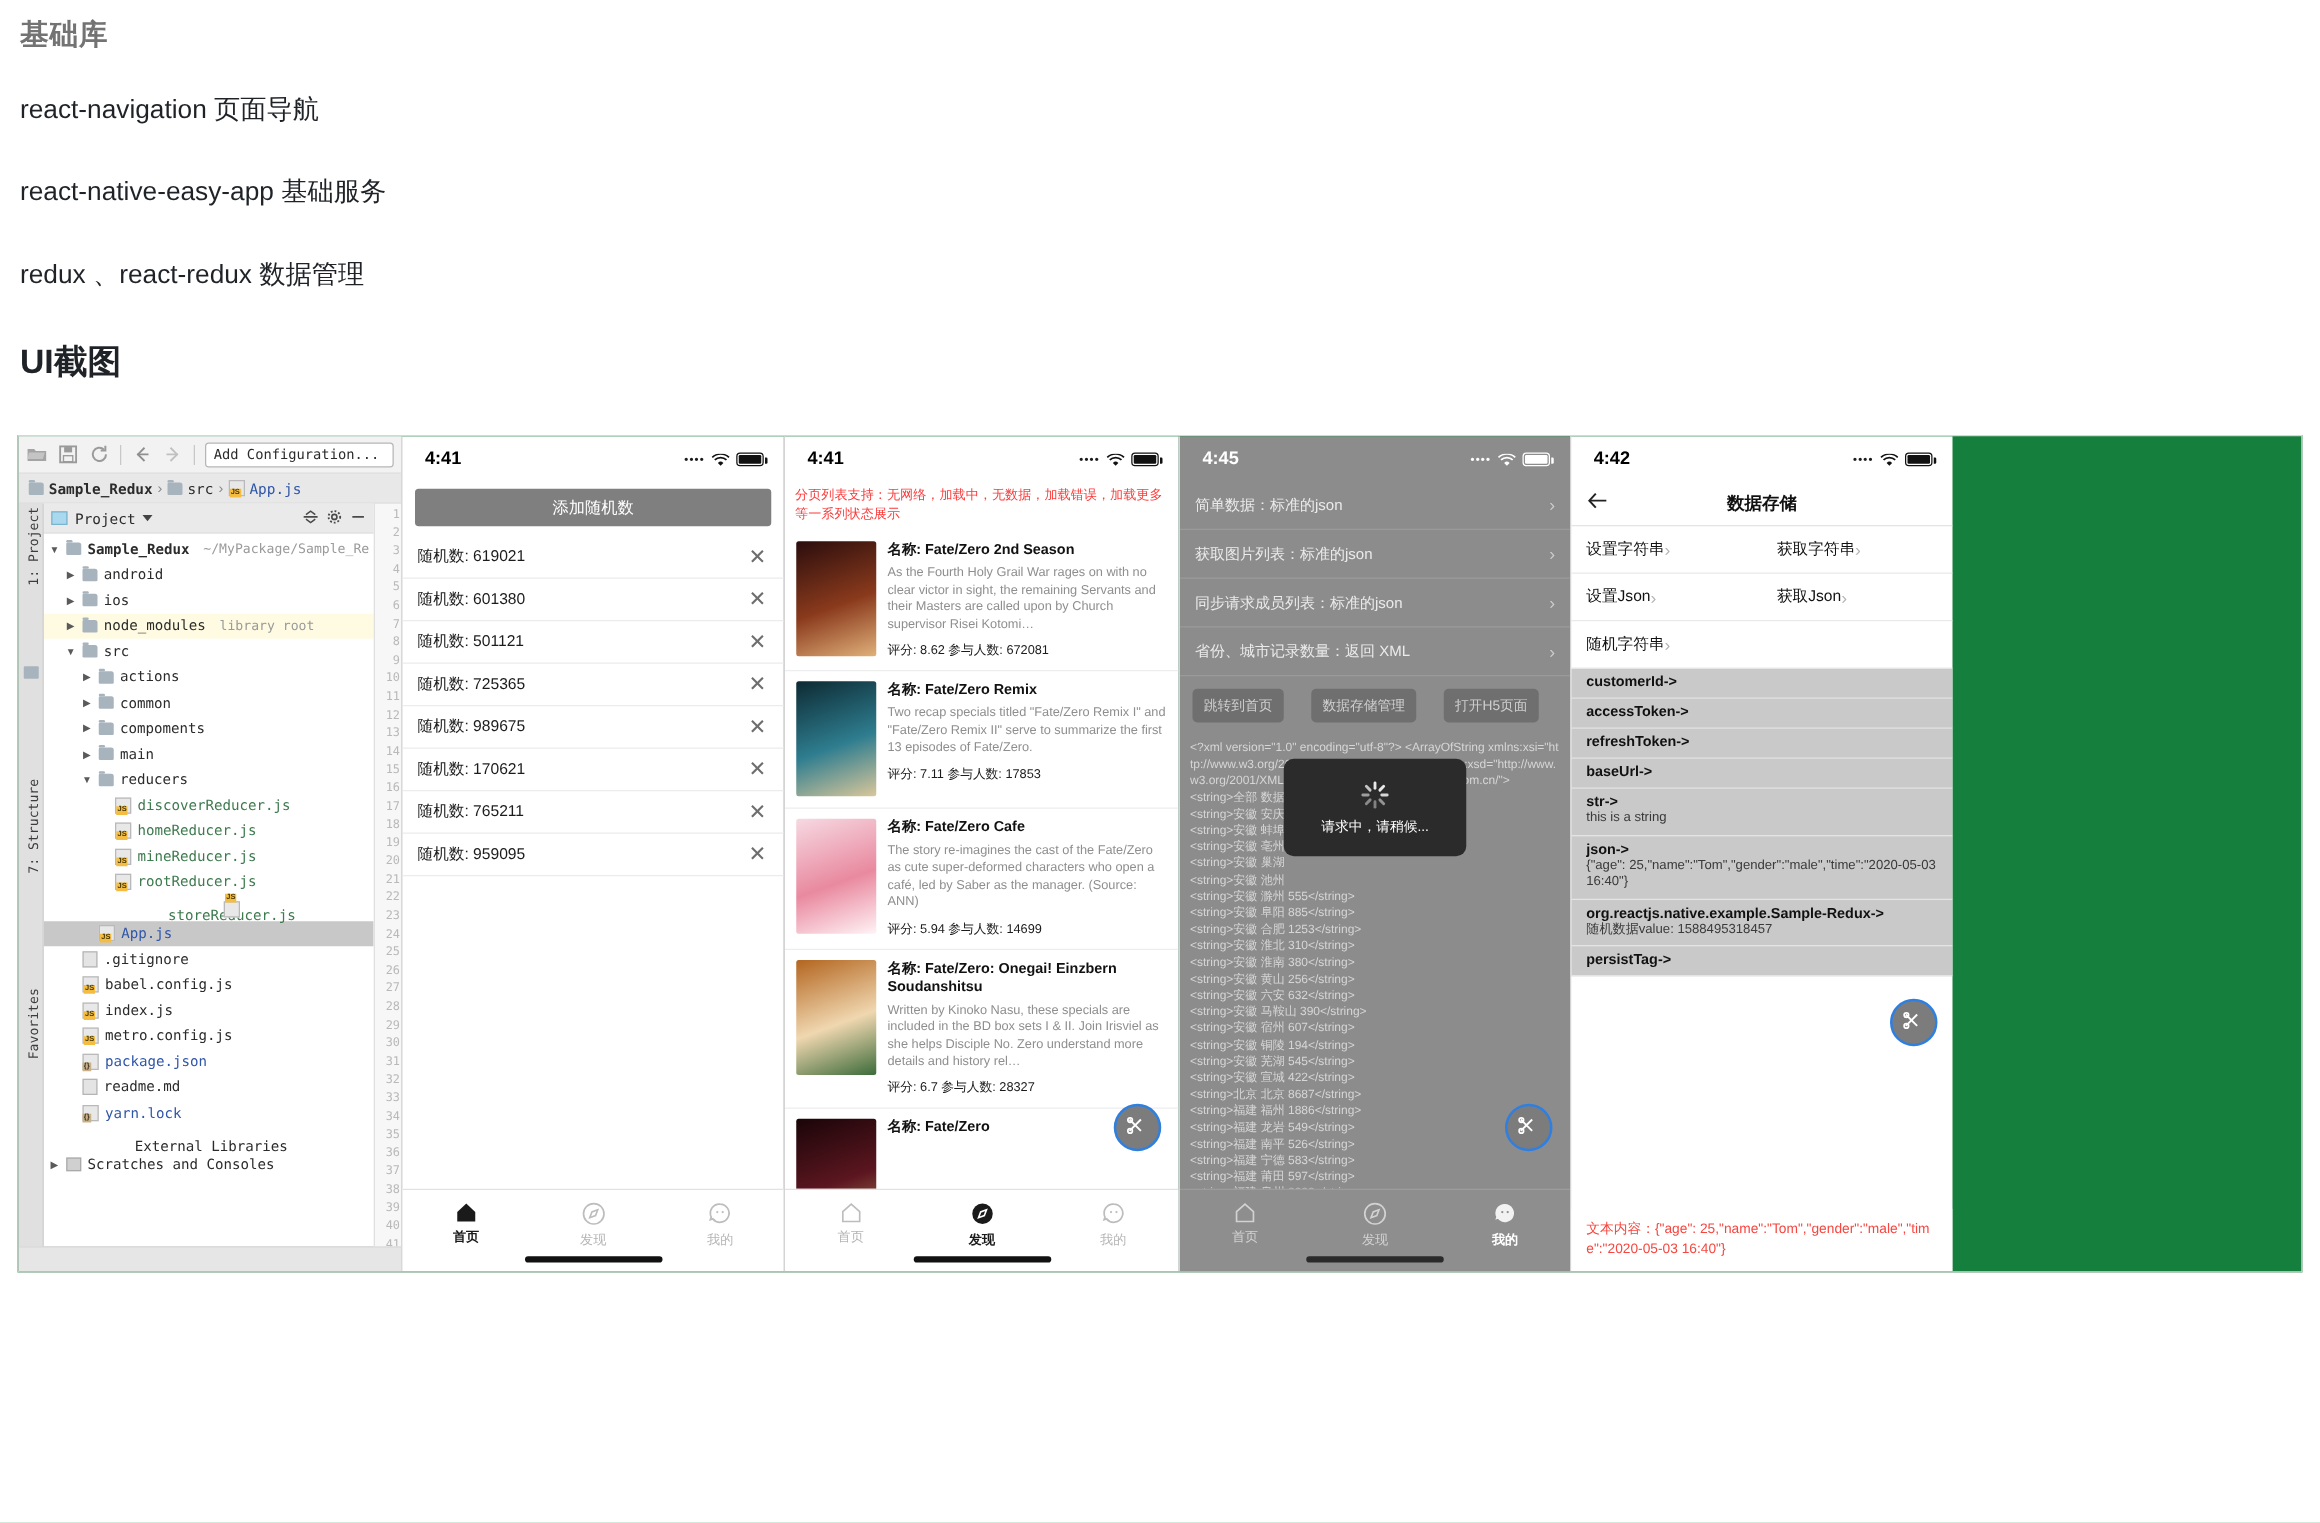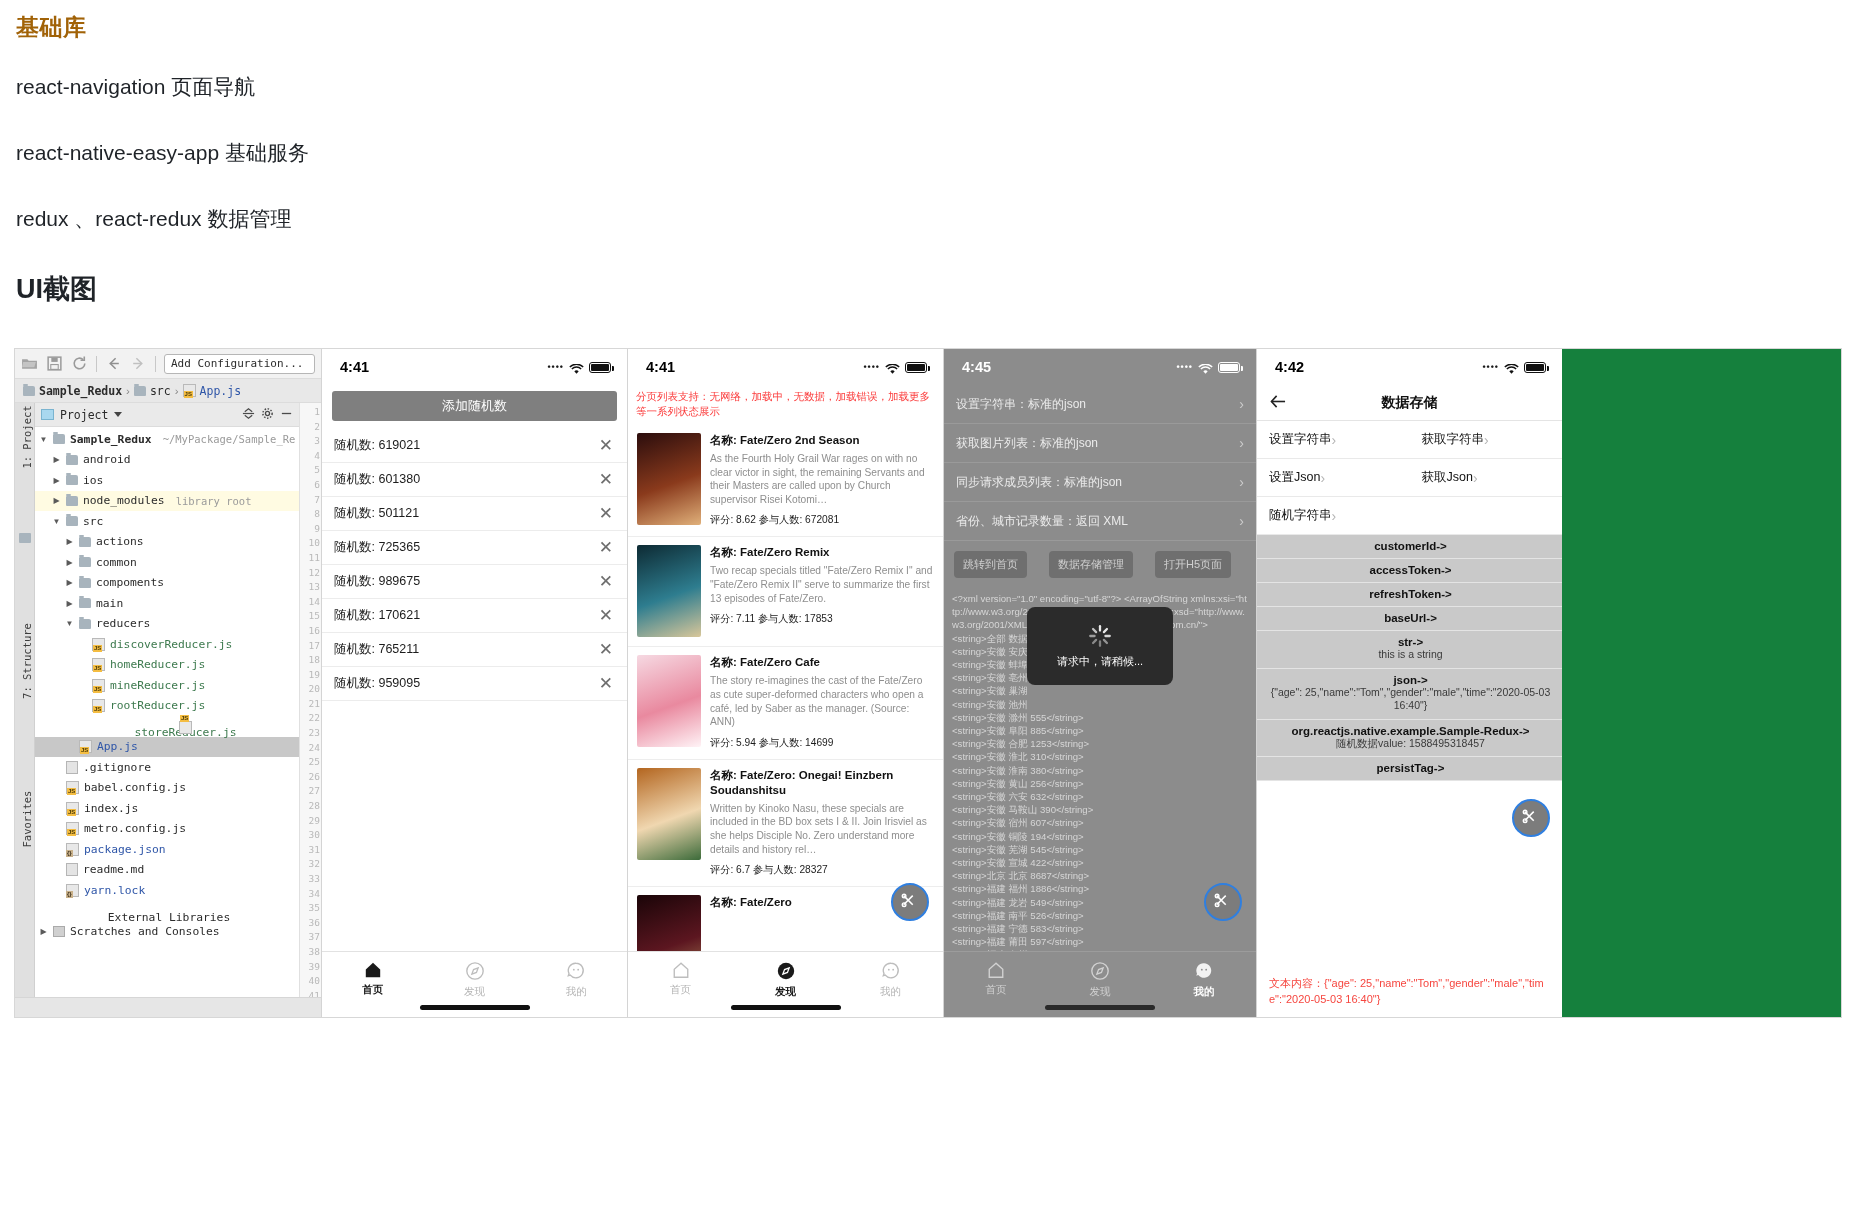--- a/index.html
+++ b/index.html
@@ -7,21 +7,21 @@
     margin: 0; padding: 0;
     width: 1856px; height: 1218px;
     background: #ffffff;
     font-family: "Liberation Sans", "DejaVu Sans", sans-serif;
     overflow: hidden;
   }
   .page { position: relative; width: 1856px; height: 1218px; background: #fff; }
 
   
   .article { padding: 12px 16px 0 16px; }
-  .h-lib { font-size: 23px; font-weight: bold; color: #a16207; margin: 0 0 30px 0; letter-spacing: .5px; }
+  .h-lib { font-size: 23px; font-weight: bold; color: #737373; margin: 0 0 30px 0; letter-spacing: .5px; }
   .p-line { font-size: 21px; color: #1f2328; margin: 0 0 38px 0; font-weight: 400; }
   .h-ui { font-size: 27px; font-weight: bold; color: #1f2328; margin: 0 0 18px 0; }
 
   
   .strip {
     position: absolute; left: 14px; top: 348px;
     width: 1828px; height: 670px;
     display: flex; overflow: hidden;
     border: 1px solid #d7d7d7;
     background: #15803d;
@@ -137,21 +137,21 @@
   .p3 .homebar { background:#2a2a2a; }
 
   
   .p4 { width: 306px; }
   .navbar { height:36px; display:flex; align-items:center; border-bottom:1px solid #e4e4e4; padding:0 12px; position:relative;}
   .nav-title { position:absolute; left:0; right:0; text-align:center; font-size:14px; font-weight:bold; color:#111;}
   .backarrow { font-size:19px; color:#222; line-height:1; z-index:2;}
   .twin { display:flex; border-bottom:1px solid #e9e9e9; height:38px;}
   .twin .half { flex:1; display:flex; align-items:center; justify-content:flex-start; padding:0 10px 0 12px; font-size:12.5px; color:#111;}
   .twin .half + .half { }
-  .srow { background:#c9c9c9; border-bottom:1px solid #e4e4e4; padding:5px 10px 6px 12px;text-align:center;}
+  .srow { background:#c9c9c9; border-bottom:1px solid #e4e4e4; padding:5px 10px 6px 12px;}
   .skey { font-size:11.5px; font-weight:bold; color:#111; }
   .sval { font-size:10.5px; color:#3a3a3a; line-height:13.5px; word-break:break-all;}
   .redblock { position:absolute; left:0; right:0; bottom:0; padding:8px 10px 10px 12px; color:#f6463f; font-size:11px; line-height:16px; background:#fff; word-break:break-all;}
 </style>
 </head>
 <body>
 
 <div class="page">
 
   <div class="article">
@@ -567,21 +567,21 @@
                 <path d="M8 10.5 5.6 8a3.4 3.4 0 0 1 4.8 0z" fill="#fff"></path>
                 <path d="M2.9 5.4a7.3 7.3 0 0 1 10.2 0" fill="none" stroke="#fff" stroke-width="1.5"></path>
                 <path d="M.7 3.2a10.4 10.4 0 0 1 14.6 0" fill="none" stroke="#fff" stroke-width="1.5"></path>
               </svg>
           </span>
           <span class="batt"></span>
         </span>
       </div>
       <div id="xml-menu">
           <div class="menurow">
-            <span>设置字符串：标准的json</span>
+            <span>简单数据：标准的json</span>
             <span class="chev">›</span>
           </div>
           <div class="menurow">
             <span>获取图片列表：标准的json</span>
             <span class="chev">›</span>
           </div>
           <div class="menurow">
             <span>同步请求成员列表：标准的json</span>
             <span class="chev">›</span>
           </div>

